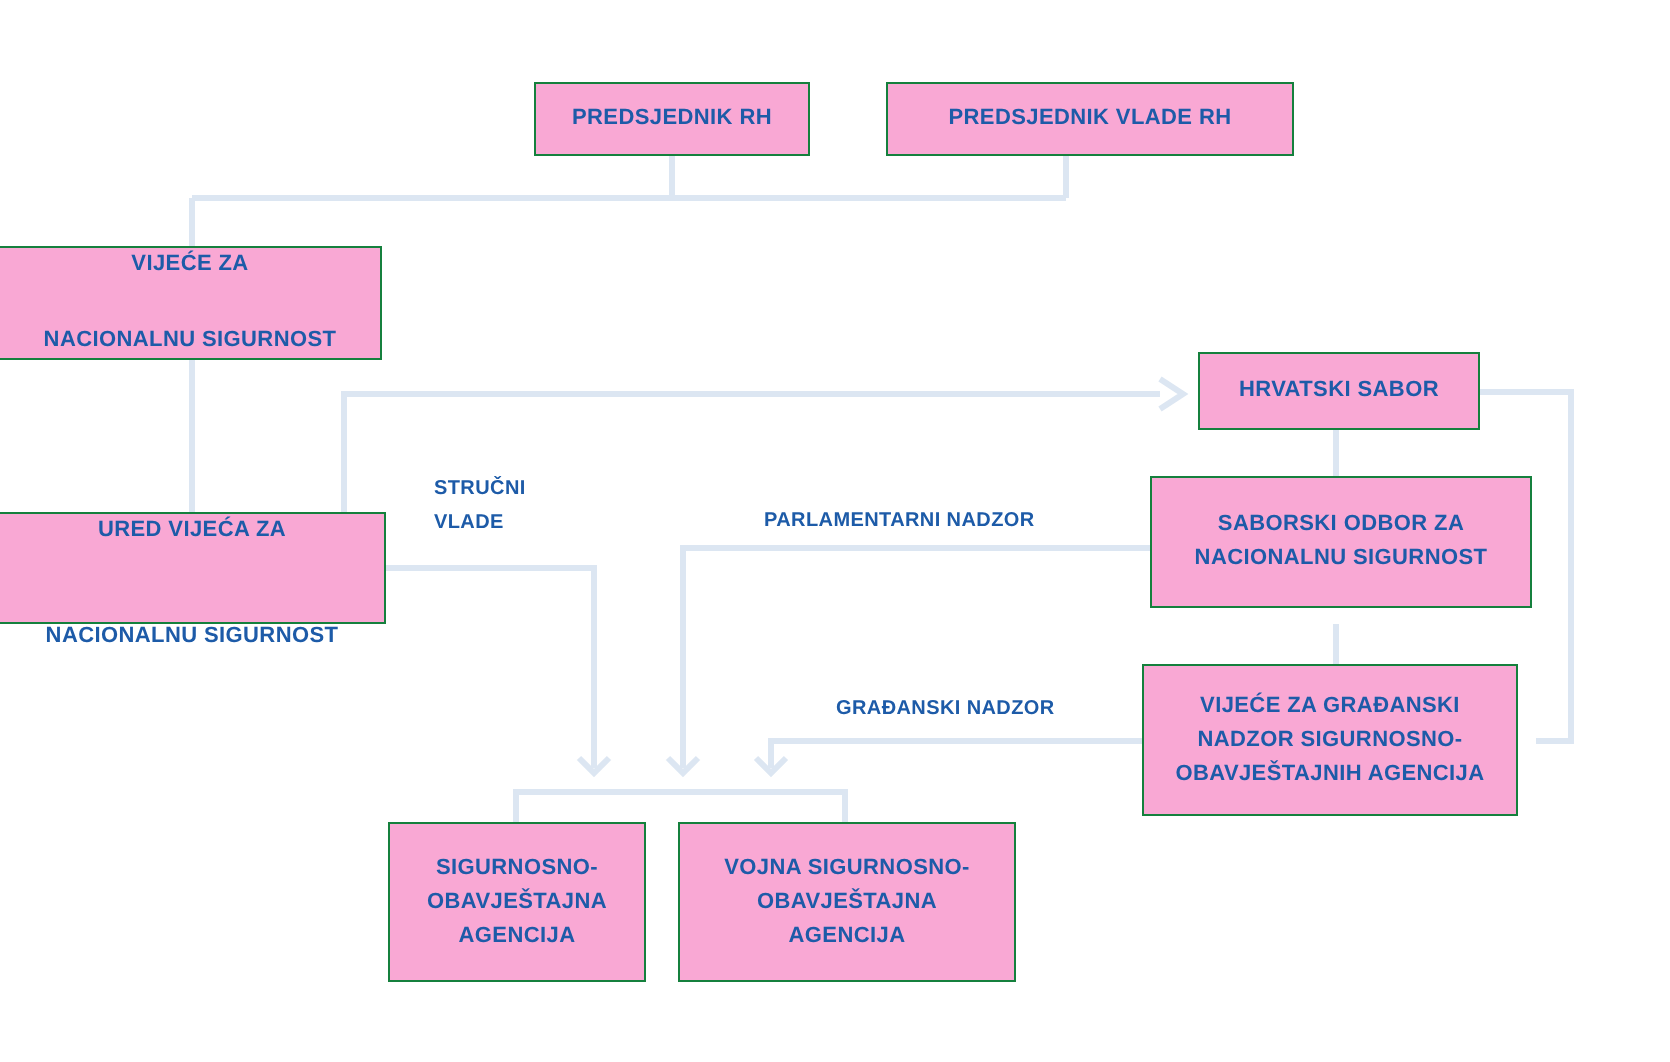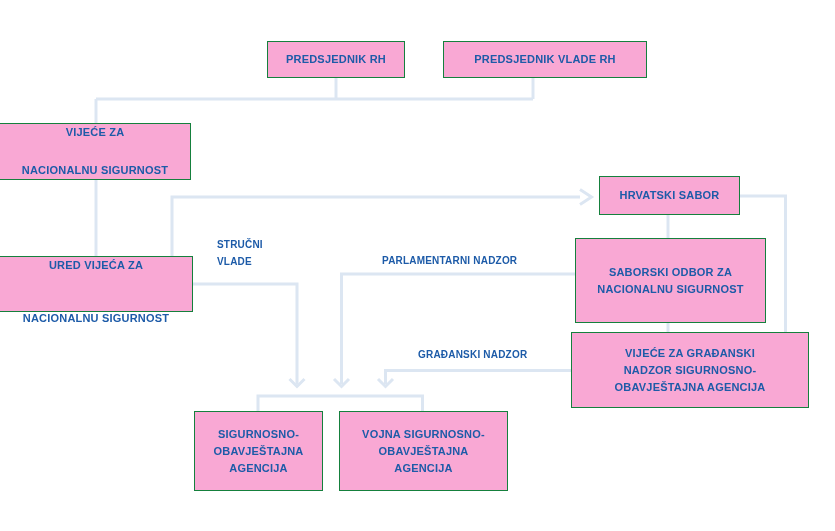--- a/index.html
+++ b/index.html
@@ -18,22 +18,22 @@
   .node.edge-left { border-left:none;justify-content:space-between; }
   .flabel {
     position:absolute; z-index:1; color:#1d5ba8; font-weight:bold;
     font-size:10px; letter-spacing:0.2px; line-height:17px; white-space:nowrap;
   }
   #n-pred-rh    { left:267px; top:41px;  width:138px; height:37px; }
   #n-pred-vlade { left:443px; top:41px;  width:204px; height:37px; }
   #n-vijece-ns  { left:0;     top:123px; width:191px; height:57px; }
   #n-sabor      { left:599px; top:176px; width:141px; height:39px; }
   #n-ured       { left:0;     top:256px; width:193px; height:56px;gap:36px; }
-  #n-odbor      { left:575px; top:238px; width:191px; height:85px; }
-  #n-vgn        { left:571px; top:332px; width:238px; height:76px;align-items:center; }
+  #n-odbor      { left:575px; top:238px; width:191px; height:66px; }
+  #n-vgn        { left:571px; top:332px; width:188px; height:76px;align-items:center; }
   #n-soa        { left:194px; top:411px; width:129px; height:80px; }
   #n-vsoa       { left:339px; top:411px; width:169px; height:80px; }
   #l-strucni { left:217px; top:236px; text-align:left; }
   #l-parl    { left:382px; top:252px; }
   #l-grad    { left:418px; top:346px; }
 </style>
 </head>
 <body>
 
 <div class="canvas">
@@ -91,21 +91,21 @@
   </div>
 
   <div class="node" id="n-odbor">
     <div>SABORSKI ODBOR ZA</div>
     <div>NACIONALNU SIGURNOST</div>
   </div>
 
   <div class="node" id="n-vgn">
     <div>VIJEĆE ZA GRAĐANSKI</div>
     <div>NADZOR SIGURNOSNO-</div>
-    <div>OBAVJEŠTAJNA AGENCIJA</div>
+    <div>OBAVJEŠTAJNIH AGENCIJA</div>
   </div>
 
   <div class="node" id="n-soa">
     <div>SIGURNOSNO-</div>
     <div>OBAVJEŠTAJNA</div>
     <div>AGENCIJA</div>
   </div>
 
   <div class="node" id="n-vsoa">
     <div>VOJNA SIGURNOSNO-</div>

